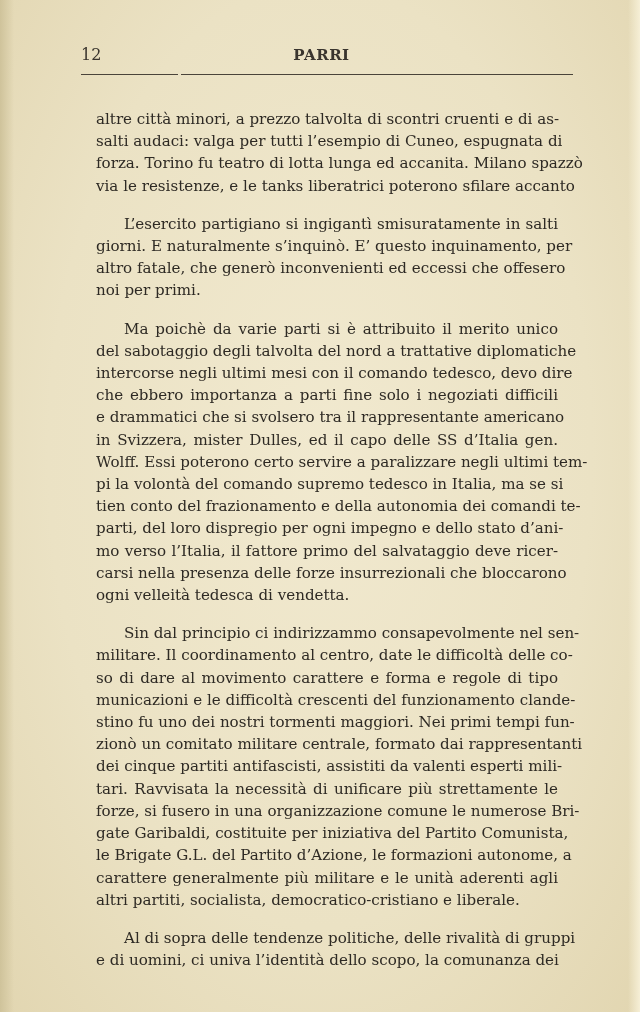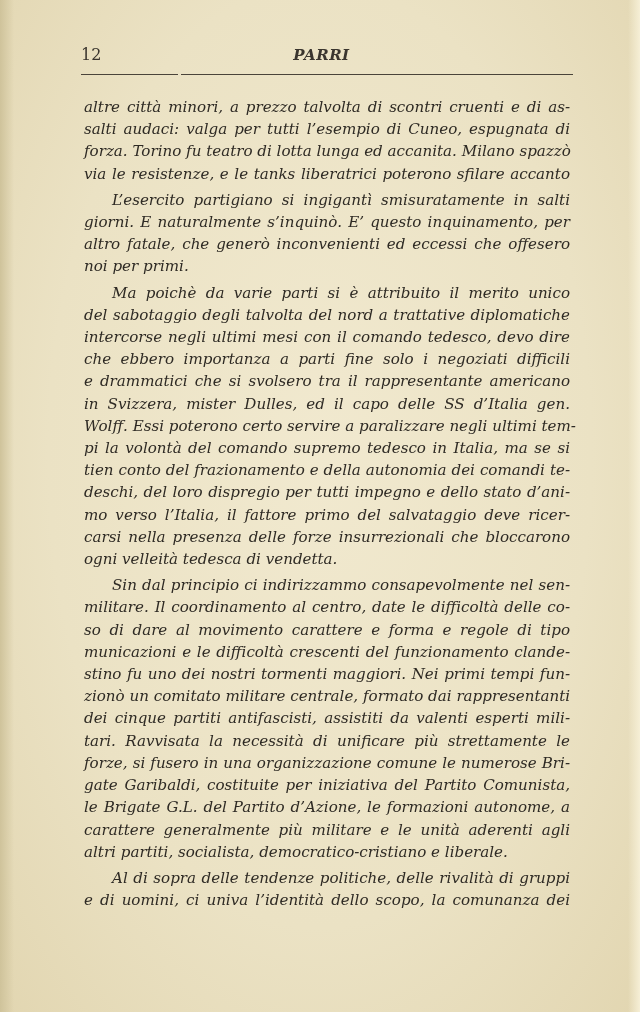--- a/index.html
+++ b/index.html
@@ -22,37 +22,37 @@
   }
   .header {
     position: absolute; left: 81px; top: 45px; width: 492px; height: 24px;
   }
   .page-number {
     position: absolute; left: 0; top: 0;
     font-size: 16px; color: #3a352e;
   }
   .running-title {
     position: absolute; left: 0; right: 11px; top: 1px; text-align: center;
-    font-style: italic; font-weight: bold; font-size: 15px; letter-spacing: 0.5px;
+    font-weight: bold; font-size: 15px; letter-spacing: 0.5px;
     color: #3a352e;
   }
   .header-rule {
     position: absolute; left: 81px; top: 74px; width: 492px; height: 1px;
     background: #4a443a;
   }
   .header-rule-gap {
     position: absolute; left: 178px; top: 73px; width: 3px; height: 3px;
     background: #ece3c6;
   }
   .body-text {
     position: absolute; left: 80px; top: 92px; width: 494px;
     font-size: 15.1px; line-height: 22.2px;
     text-align: justify;
   }
-  .para { margin: 4px; font-style: italic; }
+  .para { margin: 16px; }
   .para .line { display: block; white-space: nowrap; text-align-last: justify; text-align: justify; }
   .para .line.last { text-align-last: left; }
   .para.indent .line.first { text-indent: 28px; }
 </style>
 </head>
 <body>
 
 <div class="page-edge-left"></div>
 <div class="page-edge-right"></div>
 
@@ -79,21 +79,21 @@
     <p class="para indent">
       <span class="line first">Ma poichè da varie parti si è attribuito il merito unico</span>
       <span class="line">del sabotaggio degli talvolta del nord a trattative diplomatiche</span>
       <span class="line">intercorse negli ultimi mesi con il comando tedesco, devo dire</span>
       <span class="line">che ebbero importanza a parti fine solo i negoziati difficili</span>
       <span class="line">e drammatici che si svolsero tra il rappresentante americano</span>
       <span class="line">in Svizzera, mister Dulles, ed il capo delle SS d’Italia gen.</span>
       <span class="line">Wolff. Essi poterono certo servire a paralizzare negli ultimi tem-</span>
       <span class="line">pi la volontà del comando supremo tedesco in Italia, ma se si</span>
       <span class="line">tien conto del frazionamento e della autonomia dei comandi te-</span>
-      <span class="line">deschi, del loro dispregio per tutti impegno e dello stato d’ani-</span>
+      <span class="line">parti, del loro dispregio per ogni impegno e dello stato d’ani-</span>
       <span class="line">mo verso l’Italia, il fattore primo del salvataggio deve ricer-</span>
       <span class="line">carsi nella presenza delle forze insurrezionali che bloccarono</span>
       <span class="line last">ogni velleità tedesca di vendetta.</span>
     </p>
     <p class="para indent">
       <span class="line first">Sin dal principio ci indirizzammo consapevolmente nel sen-</span>
       <span class="line">militare. Il coordinamento al centro, date le difficoltà delle co-</span>
       <span class="line">so di dare al movimento carattere e forma e regole di tipo</span>
       <span class="line">municazioni e le difficoltà crescenti del funzionamento clande-</span>
       <span class="line">stino fu uno dei nostri tormenti maggiori. Nei primi tempi fun-</span>

